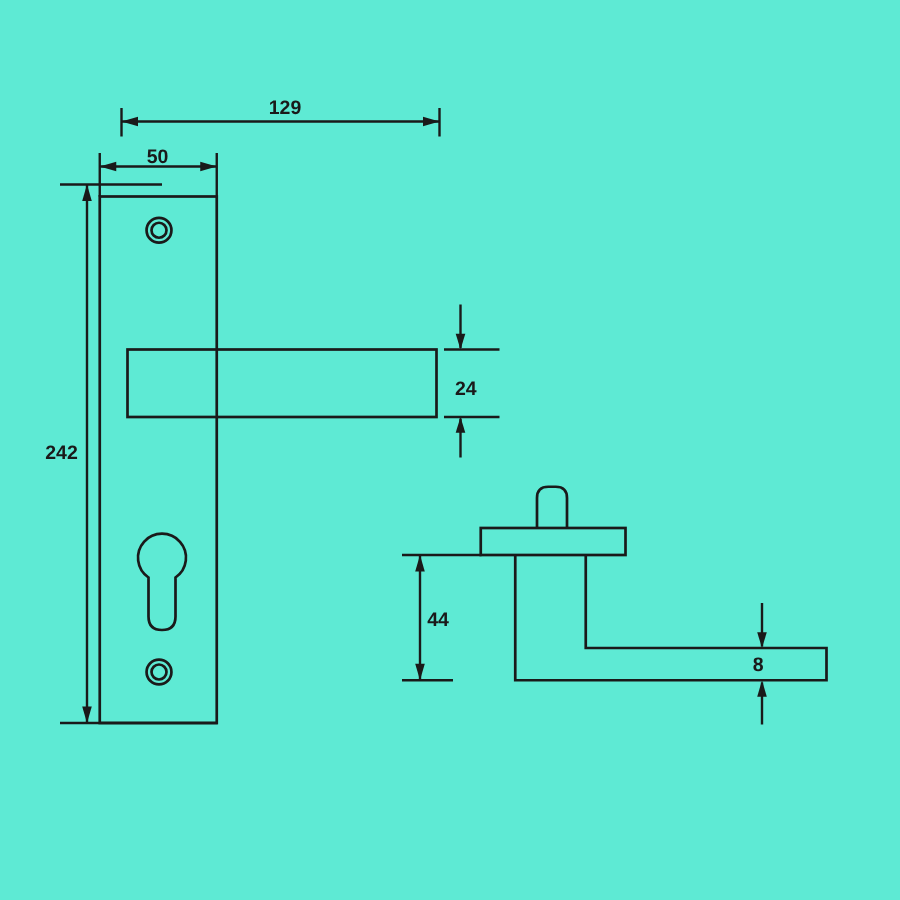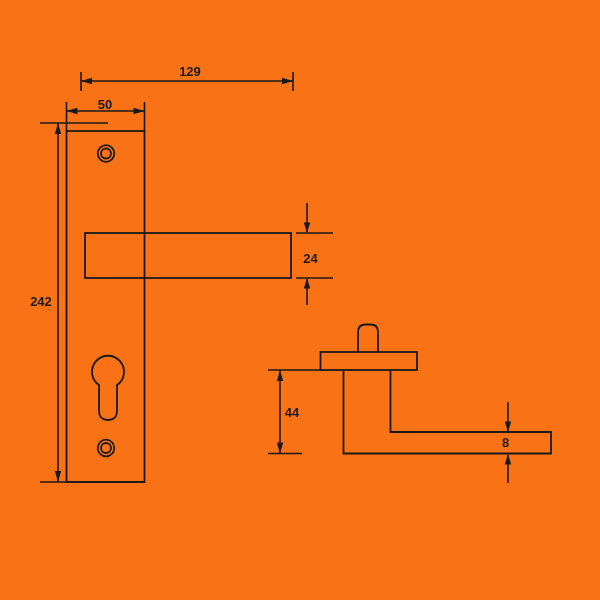--- a/index.html
+++ b/index.html
@@ -1,20 +1,20 @@
 <!DOCTYPE html>
 <html><head>
 <meta charset="utf-8">
 <style>
   html, body { margin: 0; padding: 0; background: #ffffff; }
   .canvas {
     position: relative;
     width: 600px;
     height: 600px;
-    background: #f97316;
+    background: #5eead4;
     overflow: hidden;
   }
   svg { display: block; }
   .l {            
     stroke: #1a1a1a;
     stroke-width: 1.8;
     fill: none;
     stroke-linecap: butt;
     stroke-linejoin: miter;
   }

